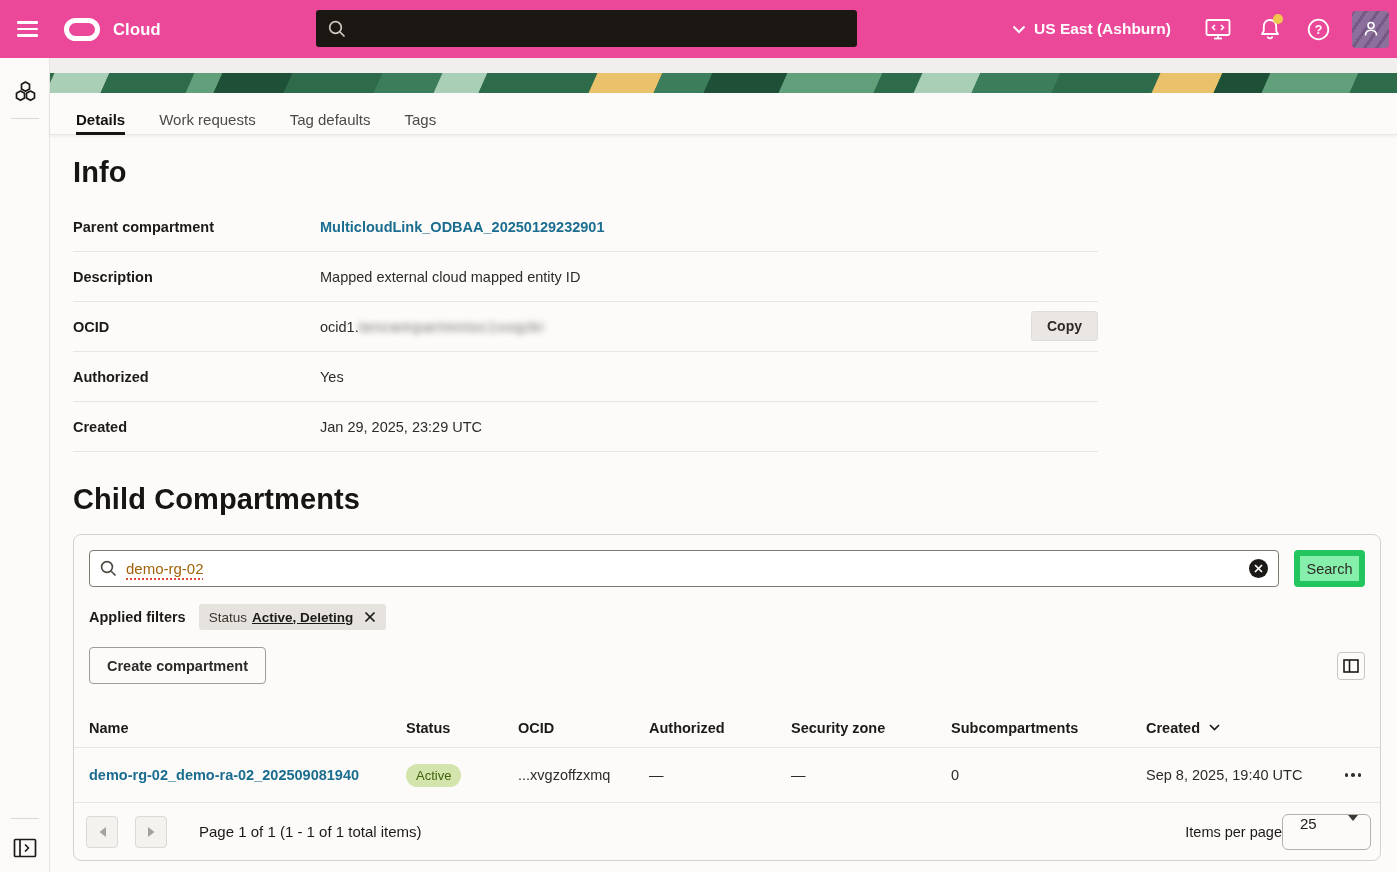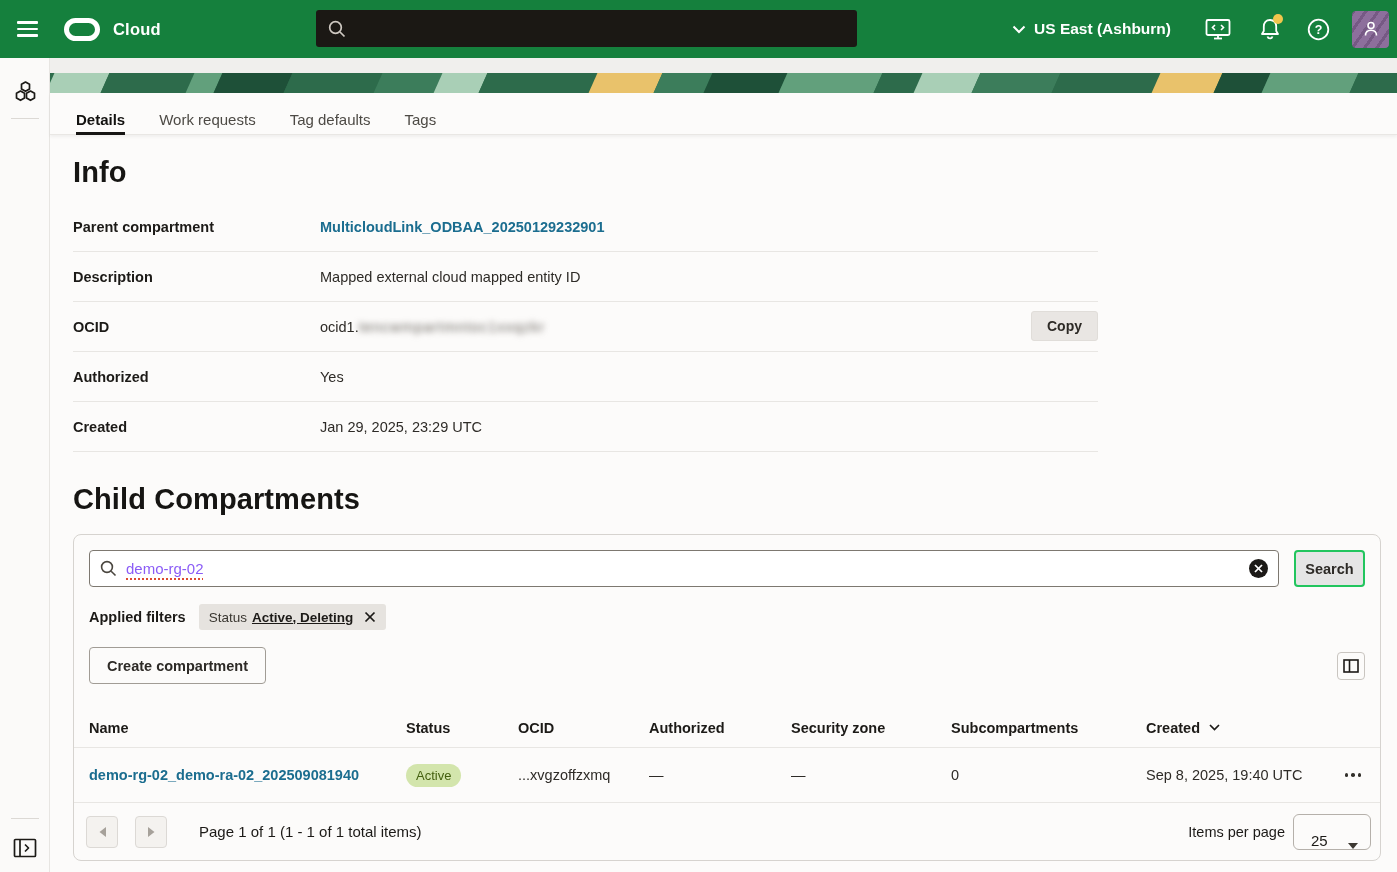--- a/index.html
+++ b/index.html
@@ -6,21 +6,21 @@
   html,body { width:1397px; height:872px; overflow:hidden; }
   body {
     font-family:"Liberation Sans", sans-serif;
     background:#fcfbfa;
     color:#161513;
     position:relative;
   }
   
   .topbar {
     position:absolute; top:0; left:0; width:1397px; height:58px;
-    background:#15803d; display:flex; align-items:center;
+    background:#ec4899; display:flex; align-items:center;
   }
   .hamburger { width:46px; height:58px; background:none; border:none; cursor:pointer;
     display:flex; flex-direction:column; justify-content:center; align-items:center; gap:4px; margin-left:4px;}
   .hamburger span { display:block; width:21px; height:2.5px; background:#fff; border-radius:1px; }
   .brand { display:flex; align-items:center; margin-left:14px; }
   .logo-pill { width:36px; height:23px; border:5.5px solid #fff; border-radius:13px; display:inline-block; }
   .brand-text { color:#fff; font-size:16.5px; font-weight:700; margin-left:13px; letter-spacing:.2px; }
   .top-search {
     position:absolute; left:316px; top:10px; width:541px; height:37px;
     background:#1b1814; border-radius:3px; display:flex; align-items:center; padding:0 12px;
@@ -84,26 +84,26 @@
     font-family:"Liberation Sans",sans-serif; font-size:14px; font-weight:700; color:#2d2a26;
     padding:6px 15px; cursor:pointer; }
   
   .child-title { padding-top:31px; }
   .card { margin-top:18px; width:1308px; border:1px solid #d6d3cf; border-radius:8px; background:#fcfbfa;
     padding:15px 0 0 0; }
   .card-pad { padding:0 15px; }
   .searchbar-row { display:flex; align-items:center; }
   .fake-input { flex:1; height:37px; border:1px solid #7d7870; border-radius:4px; background:#fff;
     display:flex; align-items:center; padding:0 10px; cursor:text; }
-  .fake-input .qtext { font-size:15px; color:#8b5cf6; margin-left:9px;
+  .fake-input .qtext { font-size:15px; color:#a16207; margin-left:9px;
     text-decoration:underline dotted #dd4b32 2px; text-underline-offset:4px; }
   .clear-btn { margin-left:auto; width:19px; height:19px; border-radius:50%; background:#1c1a17; border:none;
     cursor:pointer; display:flex; align-items:center; justify-content:center; padding:0; }
-  .search-btn { margin-left:15px; width:71px; height:37px; background:#e5e5e5; border:2px solid #22c55e;
-    border-radius:4px; font-family:"Liberation Sans",sans-serif; font-size:14.5px; font-weight:700; color:#2d2a26; cursor:pointer; }
+  .search-btn { margin-left:15px; width:71px; height:37px; background:#86efac; border:6px solid #22c55e;
+    border-radius:4px; font-family:"Liberation Sans",sans-serif; font-size:14.5px; font-weight:400; color:#2d2a26; cursor:pointer; }
   .filters-row { display:flex; align-items:center; margin-top:17px; }
   .filters-label { font-size:14.5px; font-weight:700; color:#1c1a17; }
   .filter-chip { display:flex; align-items:center; background:#e6e3df; border-radius:3px; height:26px;
     padding:0 10px; margin-left:13px; font-size:13.5px; color:#3a3731; }
   .filter-chip .chip-val { font-weight:700; text-decoration:underline; margin-left:5px; color:#1c1a17; cursor:pointer;}
   .chip-x { background:none; border:none; cursor:pointer; margin-left:11px; padding:0; display:flex; align-items:center;}
   .actions-row { display:flex; align-items:center; margin-top:17px; }
   .create-btn { height:37px; padding:0 17px; background:#fcfbfa; border:1px solid #a19c95; border-radius:4px;
     font-family:"Liberation Sans",sans-serif; font-size:14.5px; font-weight:700; color:#2d2a26; cursor:pointer; }
   .columns-btn { margin-left:auto; width:28px; height:28px; background:#fcfbfa; border:1px solid #c9c5c0;
@@ -120,22 +120,22 @@
     font-size:13px; font-weight:400; padding:4px 10px; }
   .row-actions { background:none; border:none; cursor:pointer; justify-self:end; display:flex; gap:3px; padding:4px;}
   .row-actions i { width:3.5px; height:3.5px; border-radius:50%; background:#33302b; display:block; }
   
   .pagination { display:flex; align-items:center; height:57px; padding:0 9px 0 12px; }
   .page-btn { width:32px; height:32px; background:#f4f2ef; border:1px solid #dcd9d5; border-radius:4px;
     display:flex; align-items:center; justify-content:center; cursor:default; }
   .page-btn + .page-btn { margin-left:17px; }
   .page-text { margin-left:32px; font-size:15px; color:#1c1a17; }
   .ipp-label { margin-left:auto; font-size:14.5px; color:#1c1a17; }
-  .ipp-select { margin-left:8px; width:78px; height:36px; border:1px solid #b5b0aa; border-radius:6px;
-    background:#fcfbfa; display:flex; align-items:flex-end; padding:0 12px 0 17px; cursor:pointer; }
+  .ipp-select { margin-left:0; width:89px; height:36px; border:1px solid #b5b0aa; border-radius:6px;
+    background:#fcfbfa; display:flex; align-items:flex-start; padding:0 12px 0 17px; cursor:pointer; }
   .ipp-select .ipp-val { font-size:15px; color:#1c1a17; }
   .ipp-select svg { margin-left:auto; }
 </style>
 </head>
 <body>
 
 <header class="topbar">
   <button class="hamburger" aria-label="menu">
     <span></span>
       <span></span>

